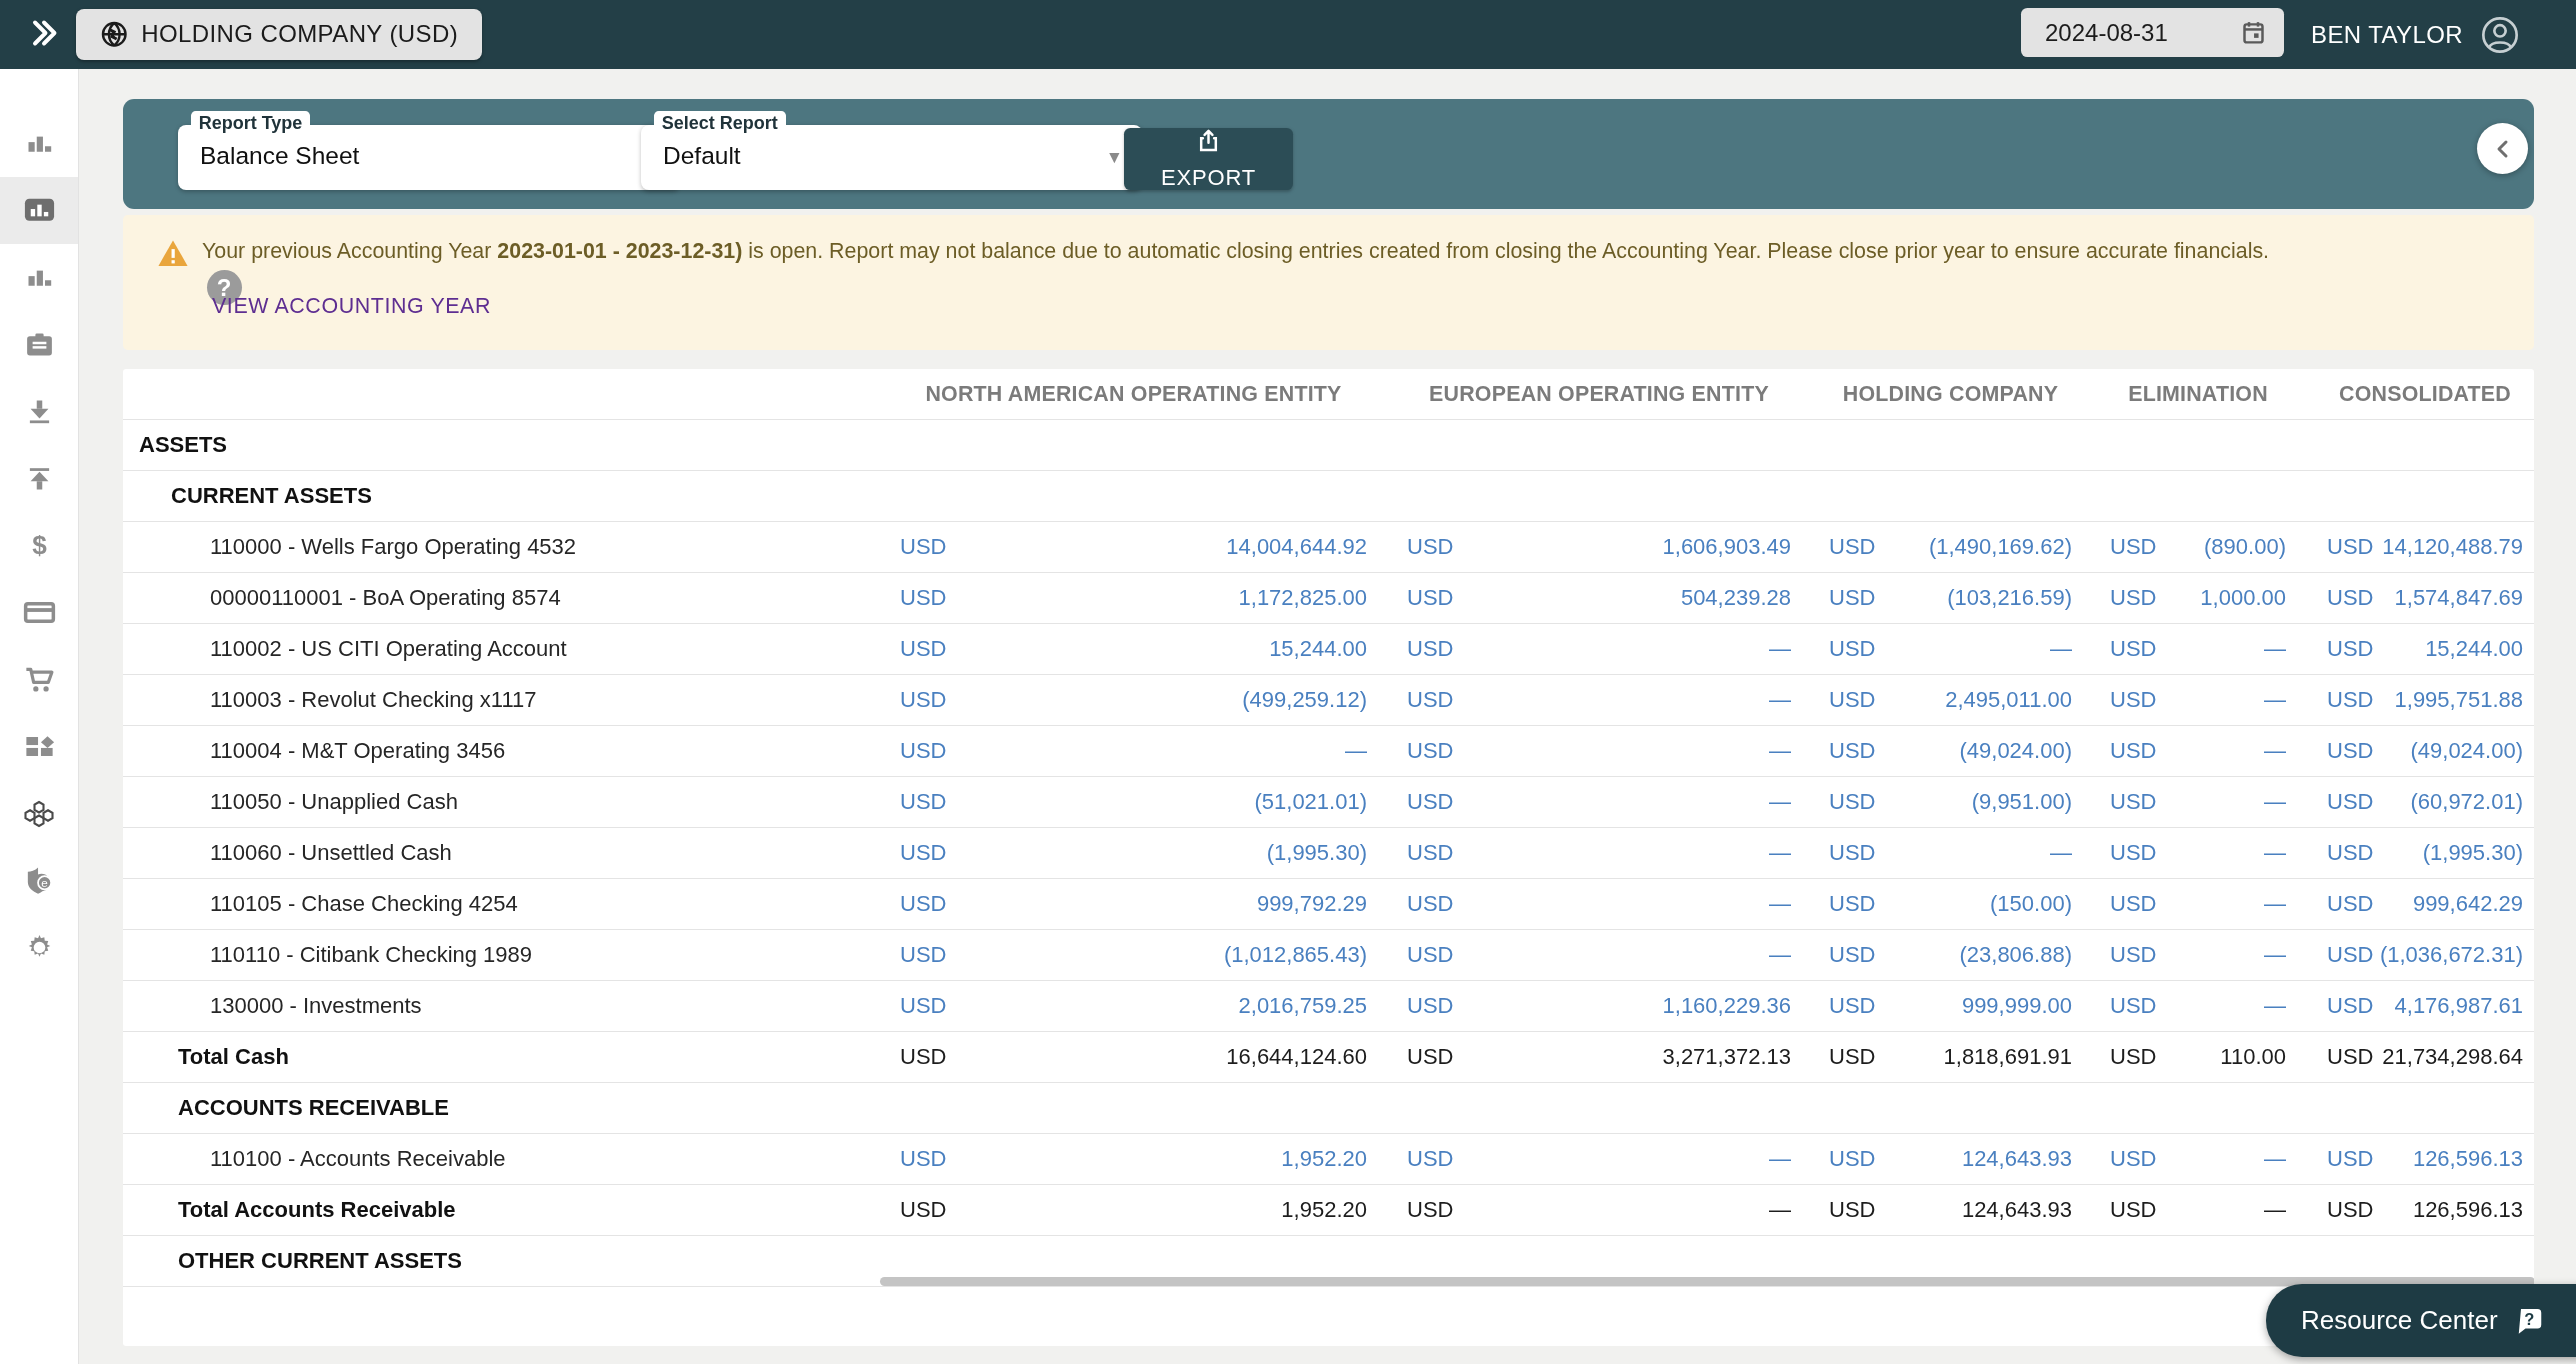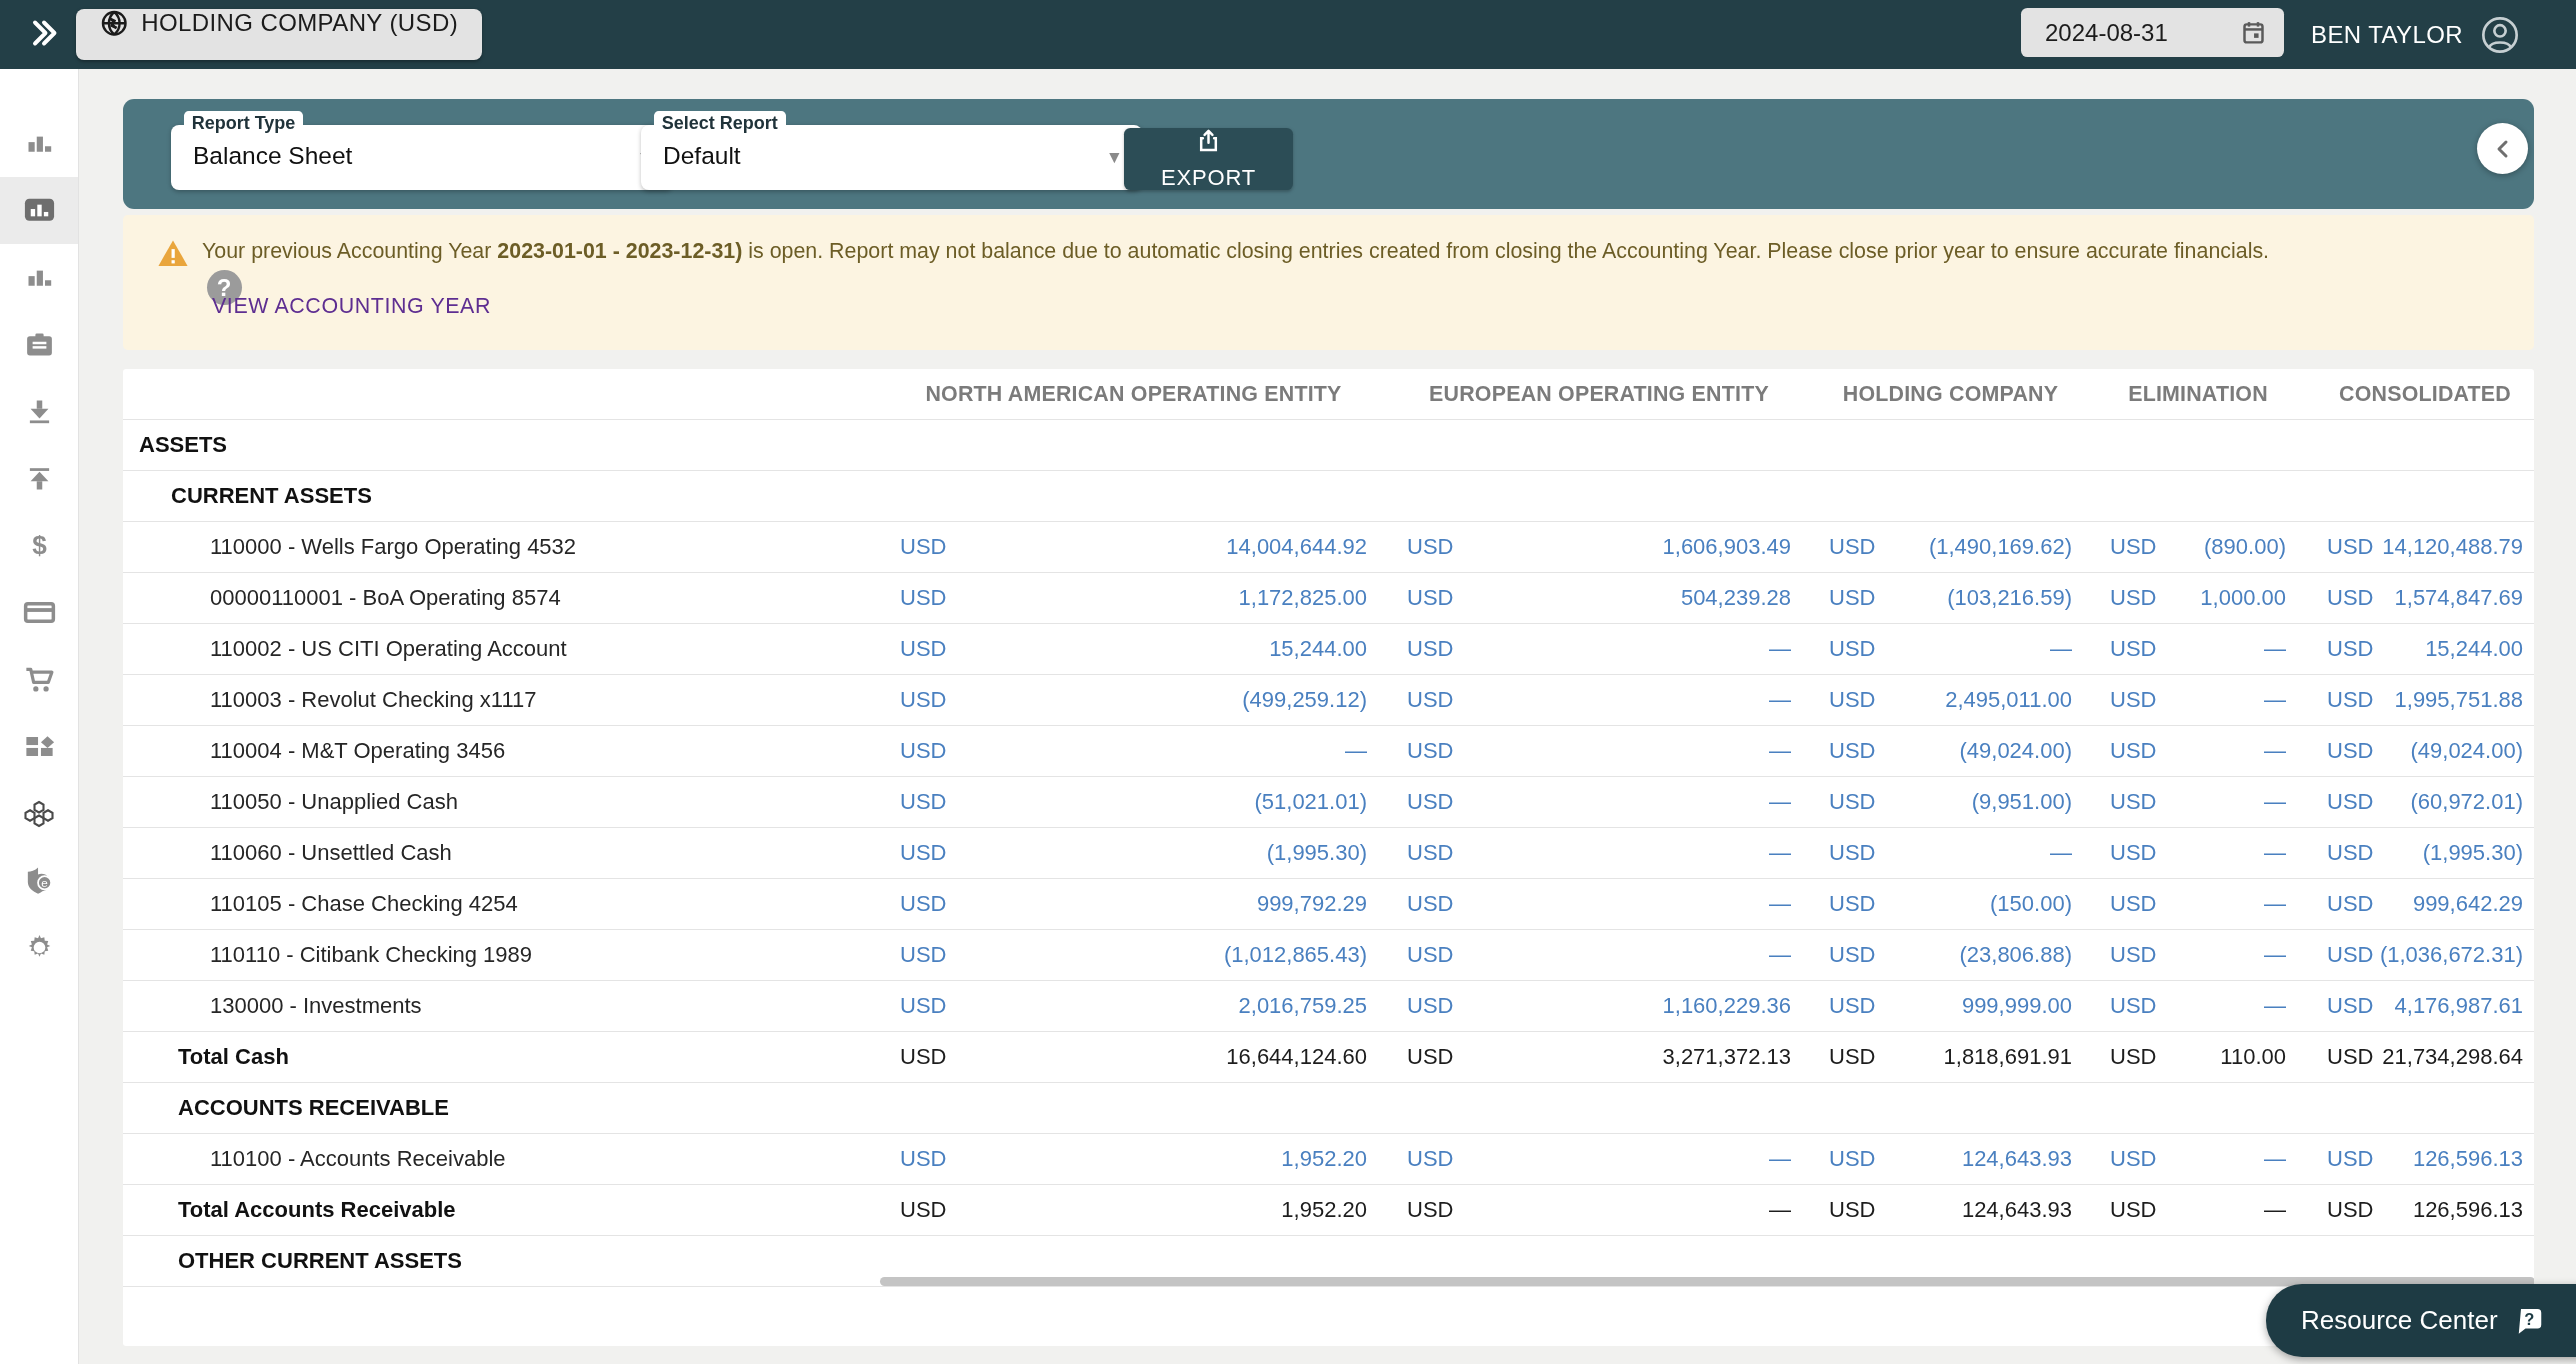--- a/index.html
+++ b/index.html
@@ -3,41 +3,41 @@
 <meta charset="utf-8">
 <style>
   * { margin:0; padding:0; box-sizing:border-box; }
   html,body { width:2576px; height:1365px; }
   body { font-family:"Liberation Sans", sans-serif; background:#f1f1ef; overflow:hidden; }
   .app { position:relative; width:2576px; height:1365px; overflow:hidden; }
 
   
   .topbar { position:absolute; top:0; left:0; width:100%; height:69px; background:#233f47; z-index:30; }
   .collapse-arrows { position:absolute; left:22px; top:11px; width:44px; height:44px; display:flex; align-items:center; justify-content:center; cursor:pointer; }
-  .entity-pill { position:absolute; left:76px; top:8.7px; height:51px; background:#e3e3e3; border-radius:8px; display:flex; gap:12.7px; padding:0 24px; box-shadow:0 1.6px 3.2px rgba(0,0,0,.3); cursor:pointer; }
+  .entity-pill { position:absolute; left:76px; top:8.7px; height:51px; background:#e3e3e3; border-radius:8px; display:flex; align-items:center; gap:12.7px; padding:0 24px; box-shadow:0 1.6px 3.2px rgba(0,0,0,.3); cursor:pointer; }
   .entity-pill span { font-size:24px; color:#1b1b1b; font-weight:500; letter-spacing:0.4px; }
   .date-pill { position:absolute; left:2021px; top:8px; width:263px; height:49px; background:#e3e3e3; border-radius:6.3px; display:flex; align-items:center; justify-content:space-between; padding:0 17.4px 0 24px; cursor:pointer; }
   .date-pill span { font-size:24px; color:#1c1c1c; }
   .user-area { position:absolute; left:2311px; top:0; height:69px; display:flex; align-items:center; gap:17.4px; }
   .user-area .uname { color:#ffffff; font-size:24px; letter-spacing:0.4px; }
 
   
   .sidebar { position:absolute; top:69px; left:0; bottom:0; width:79px; background:#ffffff; border-right:1.6px solid #e2e2e2; padding-top:41px; z-index:20; }
   .side-item { width:100%; height:67px; display:flex; align-items:center; justify-content:center; cursor:pointer; }
   .side-item.active { background:#ebebeb; }
 
   
   .main { position:absolute; top:69px; left:79px; right:0; bottom:0; }
 
   .controls-panel { position:absolute; left:44px; top:30px; width:2411px; height:110px; background:#4d7680; border-radius:11px; z-index:5; }
   .field { position:absolute; top:26px; height:65px; background:#ffffff; border-radius:8px; box-shadow:0 1.6px 4px rgba(0,0,0,.25); cursor:pointer; }
   .field .chip { position:absolute; top:-14.2px; left:12.7px; background:#ffffff; border-radius:4.7px; padding:2.4px 8px; font-size:18px; font-weight:700; color:#20333a; }
   .field .val { position:absolute; left:22px; top:17.4px; font-size:24.5px; color:#101010; }
   .field .caret { position:absolute; right:19px; top:22px; font-size:17.4px; color:#8a8a8a; }
-  .field-report { left:48px; width:502px;padding-left:35px; }
+  .field-report { left:55px; width:502px;padding-left:35px; }
   .field-select { left:518px; width:501px; }
   .export-btn { position:absolute; left:1001px; top:28.5px; width:169px; height:62px; background:#2c4d56; border-radius:6.3px; display:flex; align-items:center; justify-content:center; gap:11px; cursor:pointer; box-shadow:0 1.6px 3.2px rgba(0,0,0,.25);flex-direction:column; }
   .export-btn span { color:#ffffff; font-size:22px; font-weight:500; letter-spacing:0.8px; }
   .collapse-circle { position:absolute; left:2354px; top:24px; width:51px; height:51px; border-radius:50%; background:#ffffff; box-shadow:0 1.6px 6.3px rgba(0,0,0,.3); display:flex; align-items:center; justify-content:center; cursor:pointer; }
 
   .warning-banner { position:absolute; left:44px; top:146px; width:2411px; height:135px; background:#fcf4e1; border-radius:4.7px; z-index:4; }
   .warn-row { position:absolute; left:32px; top:19px; display:flex; align-items:flex-start; gap:11px; }
   .warn-text { font-size:21.4px; color:#6c5d26; line-height:35px; max-width:2074px; }
   .warn-text b { font-weight:700; }
   .help-circle { display:inline-flex; width:35px; height:35px; border-radius:50%; background:#9b9b9b; color:#ffffff; font-size:24px; font-weight:700; align-items:center; justify-content:center; vertical-align:middle; margin-left:4.7px; cursor:pointer; }

